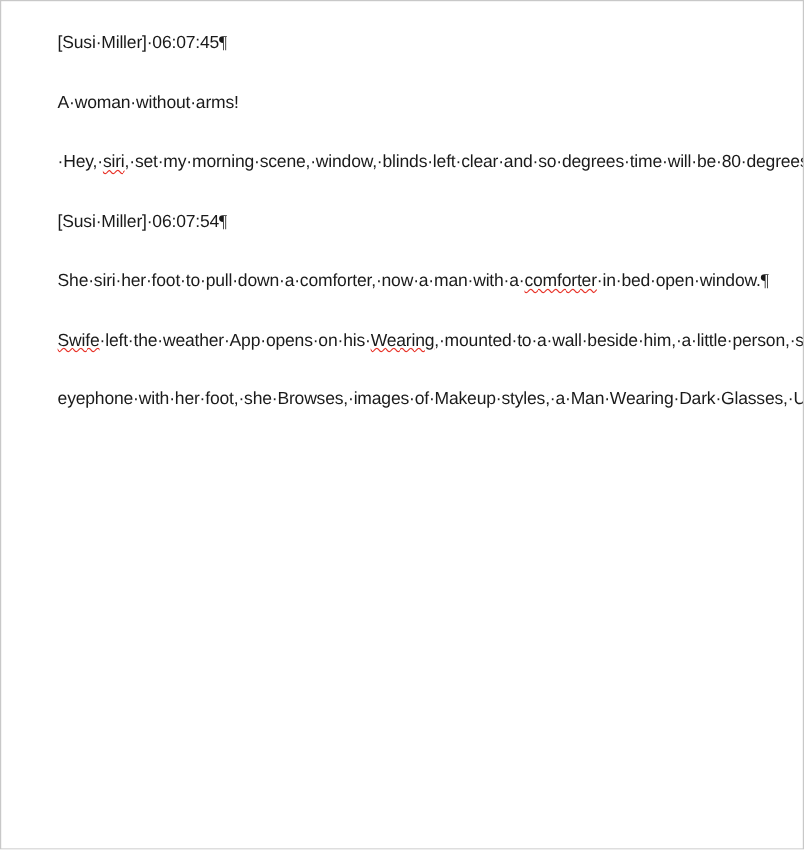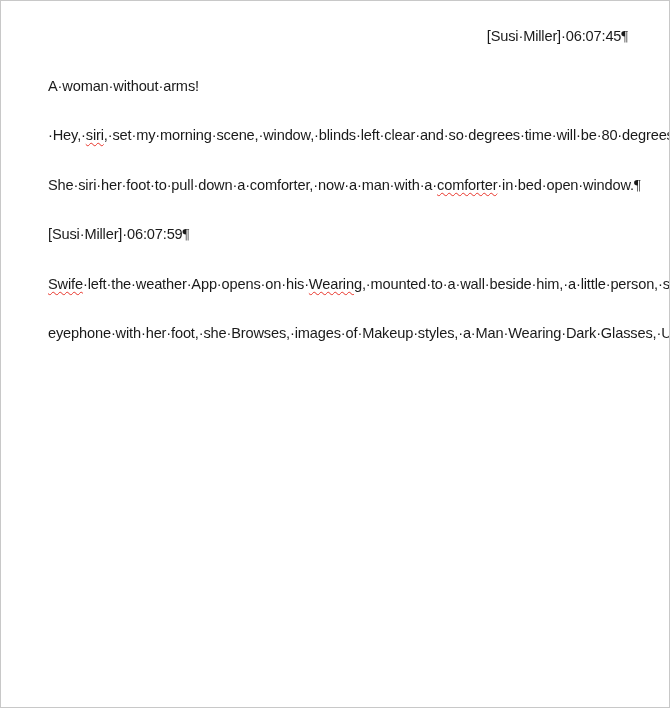--- a/index.html
+++ b/index.html
@@ -33,21 +33,20 @@
     letter-spacing: -0.15px;
     word-spacing: 0px;
     white-space: normal;
     margin: 0;
   }
   .speaker {
     
   }
   .first-para {
     margin-top: 11px;
-    text-align: right;
   }
   
   .pilcrow {
     color: #1a1a1a;
     font-family: "Liberation Serif", serif;
     font-size: 15px;
   }
   
   .misspell {
     text-decoration: underline wavy #e8342a;
@@ -57,21 +56,21 @@
 </style>
 </head>
 <body>
 
 <div id="page">
   <div id="doc-body">
 
     <p class="para speaker first-para"><span>[Susi·Miller]·06:07:45</span><span class="pilcrow">¶</span></p>
     <p class="para"><span>A·woman·without·arms!·Hey,·</span><span class="misspell">siri</span><span>,·set·my·morning·scene,·window,·blinds·left·clear·and·so·degrees·time·will·be·80·degrees.</span></p>
 
+    <p class="para speaker"><span>[Susi·Miller]·06:07:54</span><span class="pilcrow">¶</span></p>
     <p class="para"><span>She·siri·her·foot·to·pull·down·a·comforter,·now·a·man·with·a·</span><span class="misspell">comforter</span><span>·in·bed·open·window.</span><span class="pilcrow">¶</span></p>
 
-    <p class="para speaker"><span>[Susi·Miller]·06:07:59</span><span class="pilcrow">¶</span></p>
     <p class="para"><span class="misspell">Swife</span><span>·left·the·weather·App·opens·on·his·</span><span class="misspell">Wearing</span><span>,·mounted·to·a·wall·beside·him,·a·little·person,·stands·on·a·school·and·sings·in·a·mirror,·a·woman·signs·to·a·baby·in·American·sign·language,·subtitles,·you·are·the·greatest·the·woman·without·arms,·Taps,·Assistive·touch·on·her</span></p>
 
     <p class="para"><span>eyephone·with·her·foot,·she·Browses,·images·of·Makeup·styles,·a·Man·Wearing·Dark·Glasses,·Uses·Magnifier·Detection·Mode·on·</span></p>
 
   </div>
 </div>
 
 </body></html>

